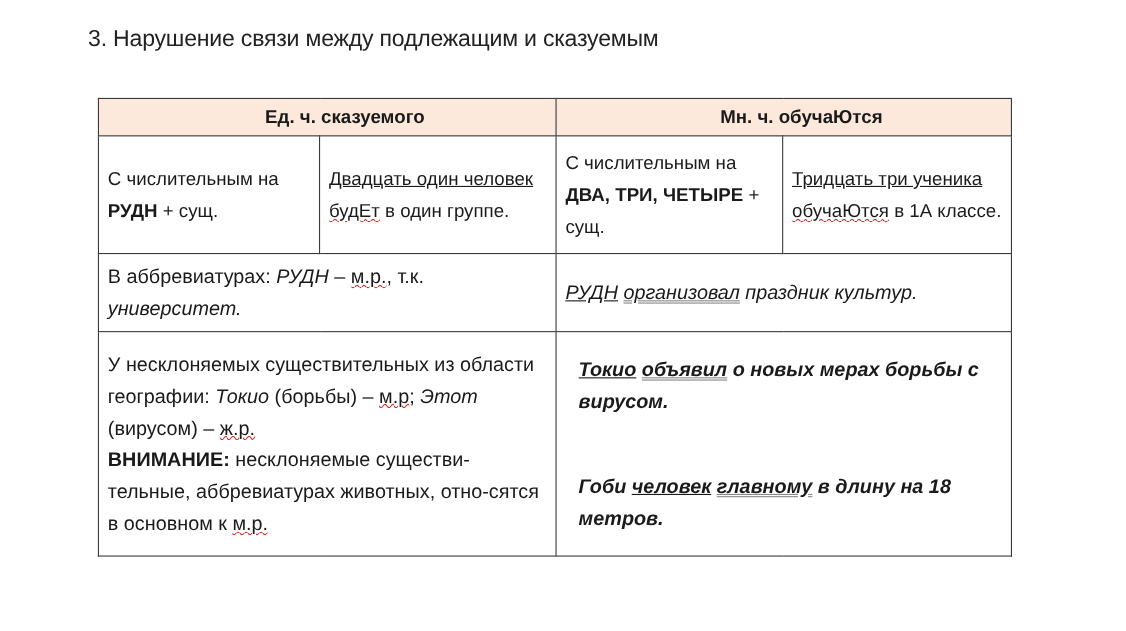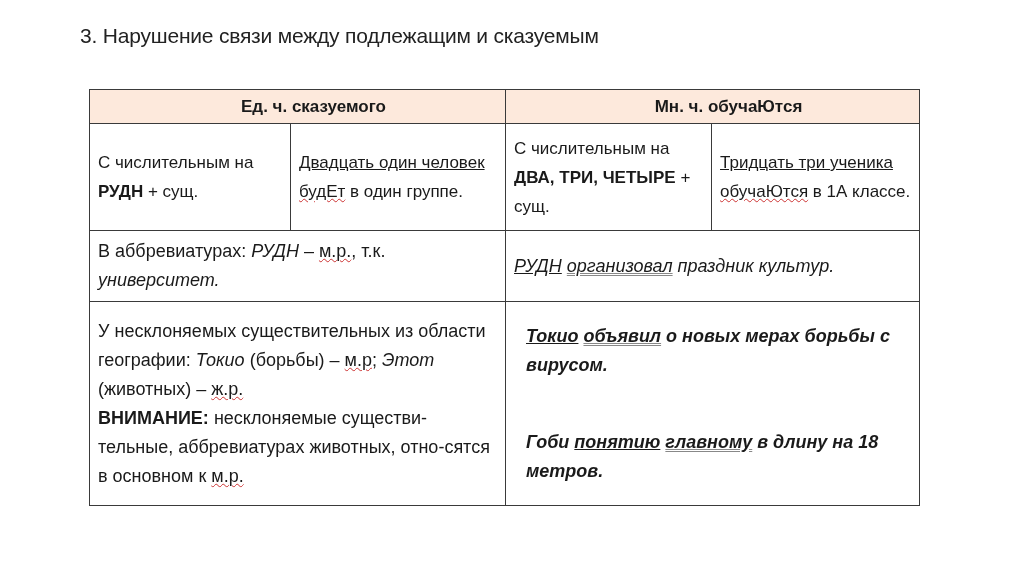--- a/index.html
+++ b/index.html
@@ -66,29 +66,29 @@
     <td colspan="2">
       <span>В аббревиатурах: </span><span class="i">РУДН</span><span> – </span><span class="sq">м.р.</span><span>, т.к. </span><span class="i">университет.</span>
     </td>
     <td colspan="2" class="i">
       <span class="u">РУДН</span>
       <span class="u2">организовал</span><span> праздник культур.</span>
     </td>
   </tr>
   <tr class="r4">
     <td colspan="2">
-      <span>У несклоняемых существительных из области географии: </span><span class="i">Токио</span><span> (борьбы) – </span><span class="sq">м.р</span><span>;  </span><span class="i">Этот</span><span> (животных) – </span><span class="sq">ж.р.</span><br>
+      <span>У несклоняемых существительных из области географии: </span><span class="i">Токио</span><span> (борьбы) – </span><span class="sq">м.р</span><span>;  </span><span class="i">Этот</span><span> (вирусом) – </span><span class="sq">ж.р.</span><br>
       <span class="b">ВНИМАНИЕ:</span><span> несклоняемые существи-тельные, аббревиатурах животных, отно-сятся в основном к </span><span class="sq">м.р.</span>
     </td>
     <td colspan="2" class="i">
       <p>
         <span class="u">Токио</span>
         <span class="u2">объявил</span><span> о новых мерах борьбы с вирусом.</span>
       </p>
       <div class="gap"></div>
       <p>
-        <span>Гоби </span><span class="u">понятию</span>
+        <span>Гоби </span><span class="u">человек</span>
         <span class="u2">главному</span><span> в длину на 18 метров.</span>
       </p>
     </td>
   </tr>
 </tbody>
   </table>
 
 </body></html>

